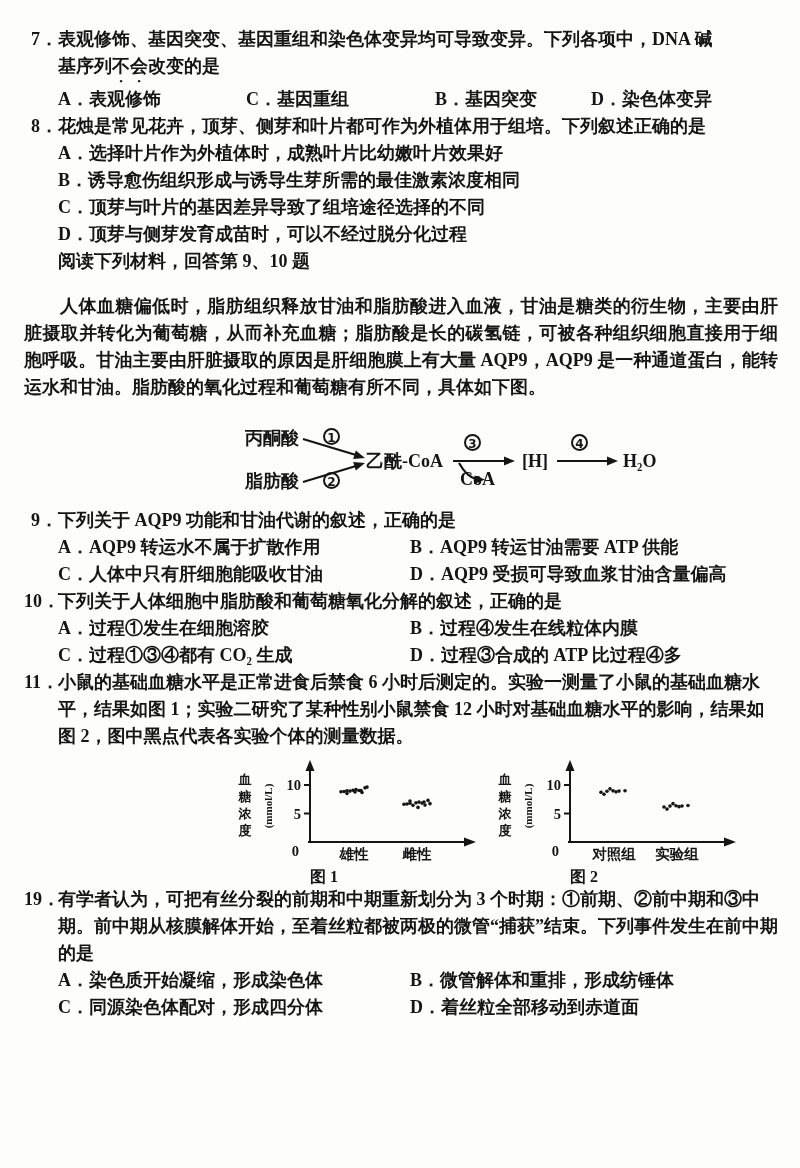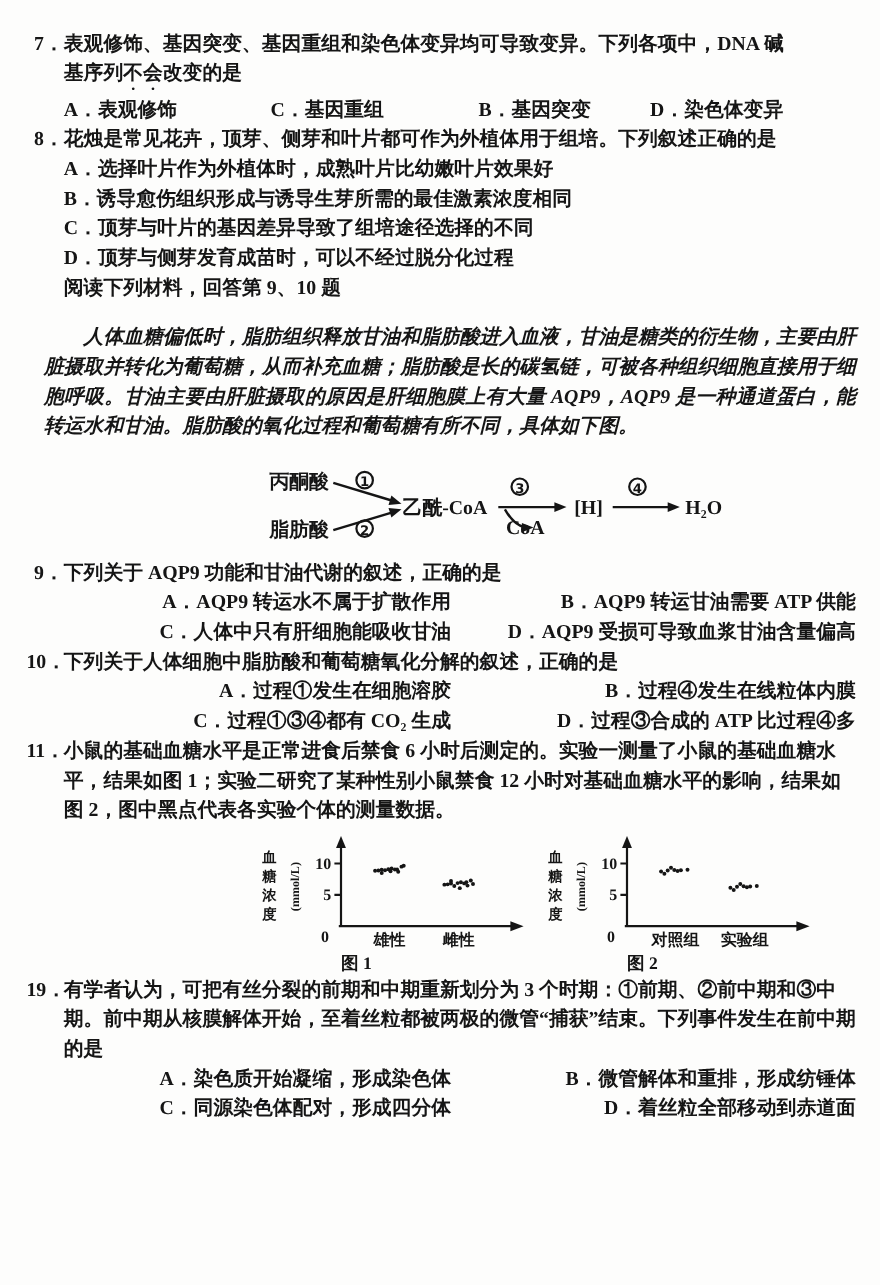--- a/index.html
+++ b/index.html
@@ -7,23 +7,23 @@
     position:relative;width:800px;height:1168px;box-sizing:border-box;
     background:#fdfdfc;color:#151515;
     font-family:"Liberation Serif","DejaVu Serif","DejaVu Sans",serif;
     font-weight:700;font-size:18px;line-height:27px;
     padding:26px 22px 8px 20px;overflow:hidden;
   }
   .q{display:flex;margin-left:4px;}
   .qnum{flex:none;width:34px;}
   .q.single .qnum{width:27px;padding-left:7px;}
   .qbody{flex:1;min-width:0;font-family:Liberation Serif, serif;}
-  .opts2{display:grid;grid-template-columns:352px 1fr;text-align:right;}
+  .opts2{display:grid;grid-template-columns:352px 1fr;}
   .opts4{display:grid;grid-template-columns:188px 189px 156px 1fr;}
-  .material{margin-left:20px;text-indent:2em;text-align:justify;font-style:italic;}
+  .material{margin-left:4px;text-indent:2em;text-align:justify;}
   .emph{
     text-emphasis:filled dot #151515;text-emphasis-position:under left;
     -webkit-text-emphasis:filled dot #151515;-webkit-text-emphasis-position:under;
   }
   
   .diagram{position:relative;height:86px;margin:4px 0 2px 0;}
   .diagram svg{position:absolute;left:0;top:0;}
   .dlabel{position:absolute;white-space:nowrap;line-height:22px;}
   .circ{
     position:absolute;width:17px;height:17px;border:2px solid #151515;border-radius:50%;

